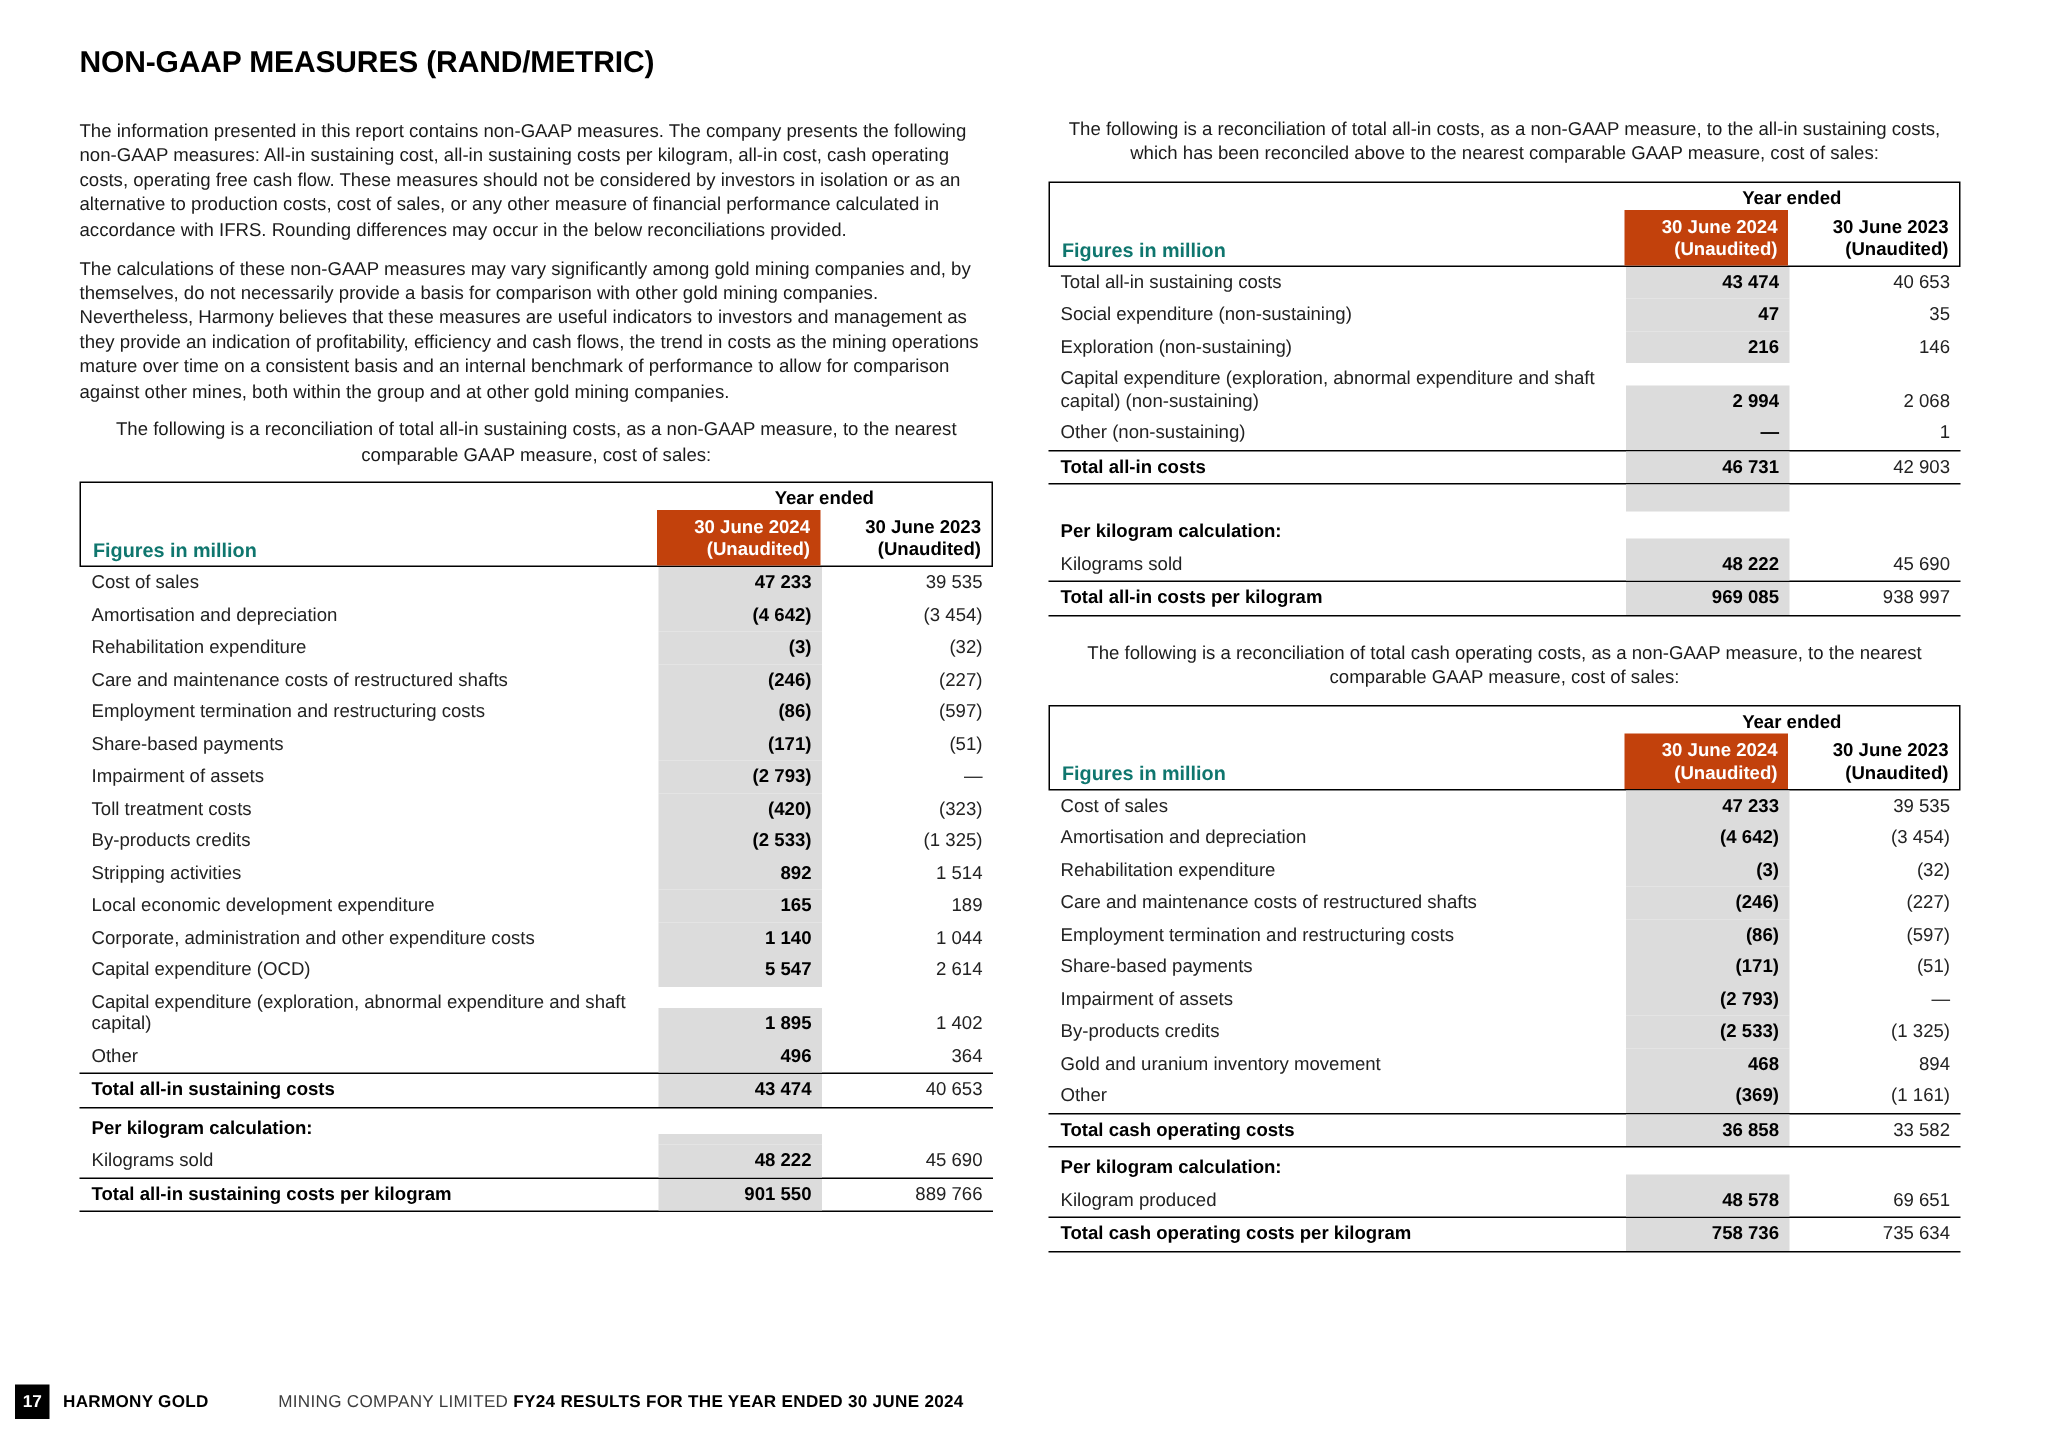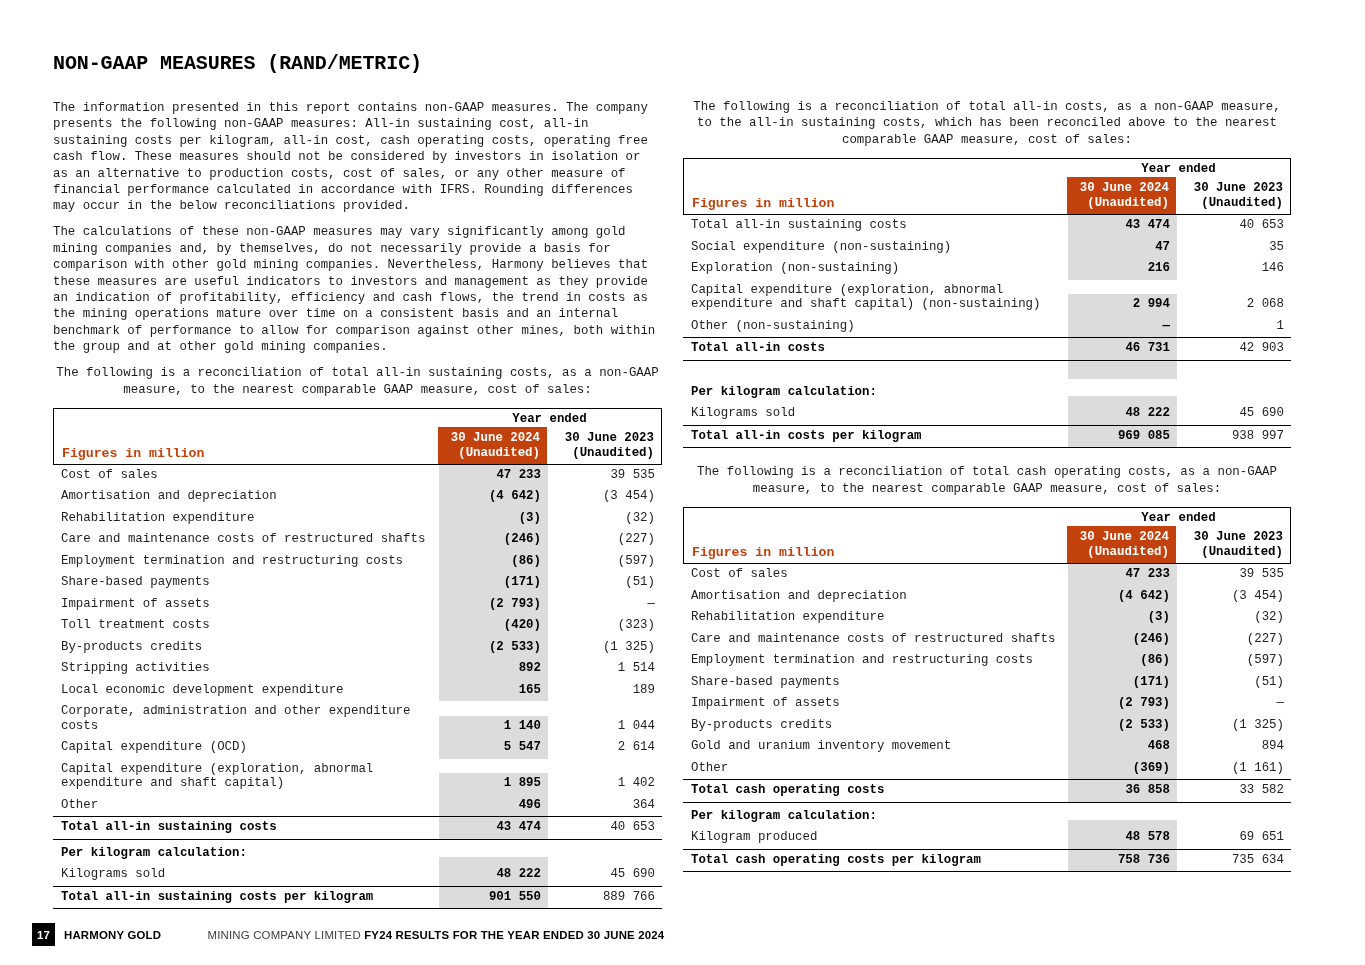--- a/index.html
+++ b/index.html
@@ -5,21 +5,21 @@
   * { margin:0; padding:0; box-sizing:border-box; }
   html,body { background:#ffffff; }
   .page {
     position:relative;
     width:1365px; height:965px;
     background:#fff;
     font-family:"Liberation Sans", sans-serif;
     color:#1b1b1b;
     overflow:hidden;
   }
-  .cols { display:flex; gap:21px; padding:52px 0 0 53px;font-family:Liberation Mono, monospace; }
+  .cols { display:flex; gap:37px; padding:31px 0 0 53px; }
   .col-left  { width:609px; }
   .col-right { width:608px; padding-top:47px; }
 
   .page-title {
     font-size:20px; font-weight:bold; color:#000;
     letter-spacing:-0.1px; margin:0 0 25px;
   }
   .para {
     font-size:12.4px; line-height:16.4px; color:#1b1b1b;
     margin:0 0 9.5px;
@@ -28,42 +28,42 @@
 
   
   .fintable { margin:0 0 16px; font-size:12.4px; color:#111; }
   .fin-head { border:1.6px solid #000; }
   .fh-r1, .fh-r2, .tr { display:grid; grid-template-columns:1fr 109px 114px; }
   .fh-r1 .fh-year {
     grid-column:2 / 4; text-align:center; font-weight:bold;
     padding:3px 0 1px; color:#000;
   }
   .fh-r2 { align-items:end; }
-  .fh-fig { font-weight:bold; font-size:13.2px; color:#c2410c; padding:0 8px 3px; }
+  .fh-fig { font-weight:bold; font-size:13.2px; color:#0f766e; padding:0 8px 3px; }
   .fh-c24 {
     background:#c2410c; color:#fff; font-weight:bold; text-align:right;
     padding:4px 7px 3px; line-height:15px; white-space:pre-line;
   }
   .fh-c23 {
     font-weight:bold; color:#000; text-align:right;
     padding:4px 7px 3px; line-height:15px; white-space:pre-line;
   }
   .tr { align-items:end; }
   .td { padding:3px 8px 4px; line-height:14.5px; }
   .td.lbl { color:#222; }
   .td.v24 { text-align:right; font-weight:bold; color:#000; background:#dcdcdc; padding-right:7px; }
   .td.v23 { text-align:right; color:#222; padding-right:7px; }
   .tr.total { border-top:1.6px solid #000; border-bottom:1.6px solid #000; }
   .tr.total .lbl { font-weight:bold; color:#000; }
   .tr.section .lbl { font-weight:bold; color:#000; padding-top:6px; }
   .tr.spacer .td { padding:0; height:18px; }
 
   
   .footer {
-    position:absolute; left:32px; bottom:19px;
+    position:absolute; left:10px; bottom:19px;
     display:flex; align-items:center; gap:9px;
   }
   .page-num {
     width:23px; height:23px; background:#000; color:#fff;
     font-size:11.5px; font-weight:bold;
     display:flex; align-items:center; justify-content:center;
   }
   .footer-text { font-size:11.4px; letter-spacing:0.2px; color:#000; white-space:nowrap; }
   .footer-text .b { font-weight:bold; }
   .footer-text .r { font-weight:normal; color:#3d3d3d;padding-left:43px; }

